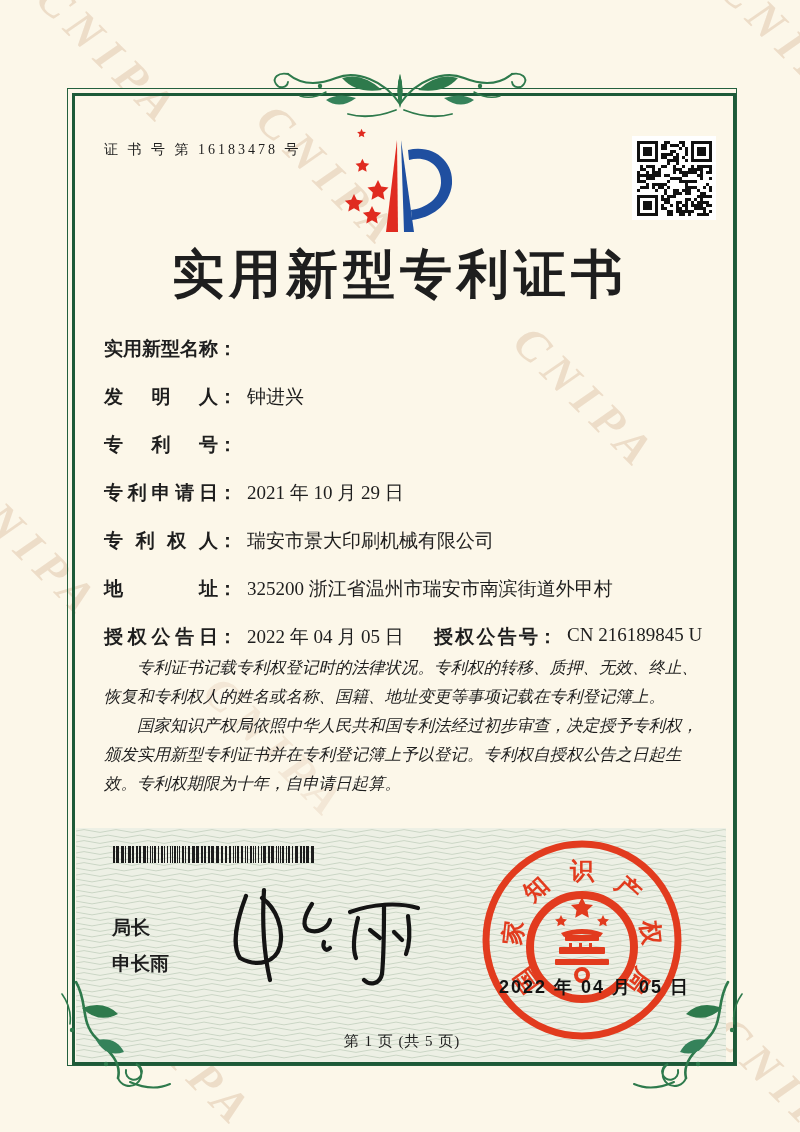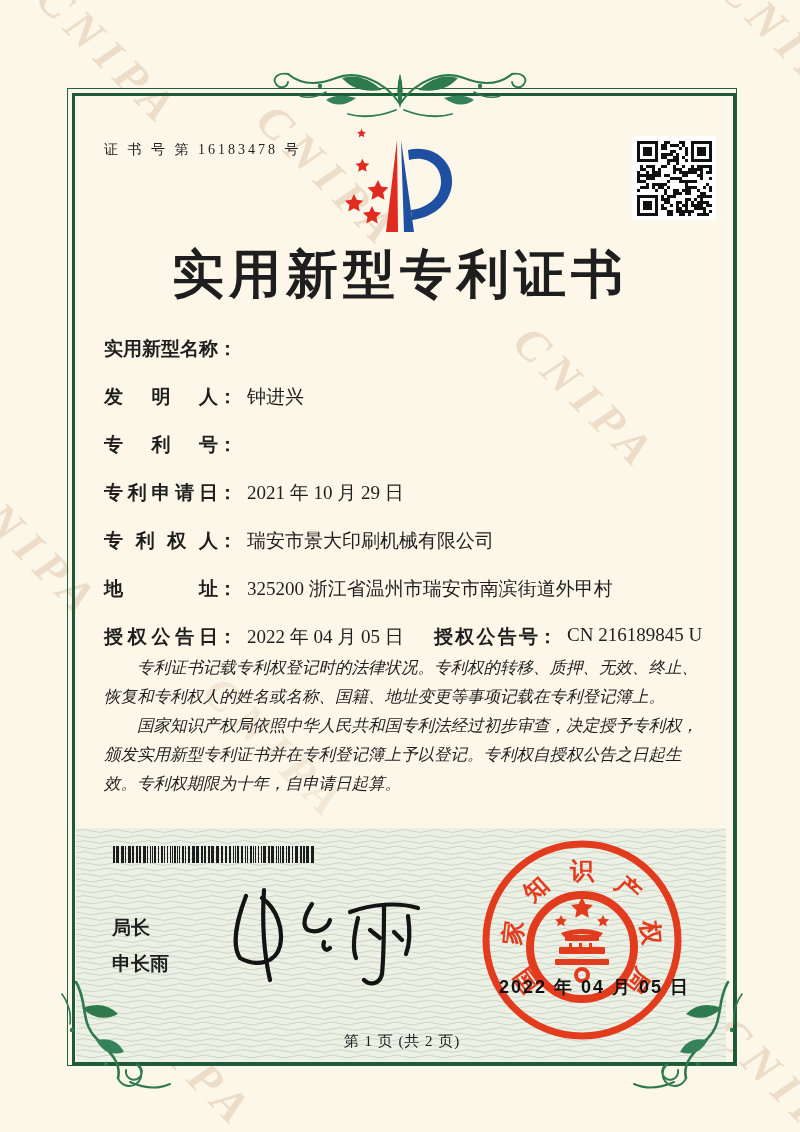--- a/index.html
+++ b/index.html
@@ -540,15 +540,15 @@
       <rect x="82" y="112" width="46" height="7" rx="1"></rect>
       <rect x="78" y="124" width="54" height="6" rx="1"></rect>
       <rect x="92" y="108" width="3" height="5"></rect>
         <rect x="102" y="108" width="3" height="5"></rect>
         <rect x="112" y="108" width="3" height="5"></rect>
       <circle cx="105" cy="140" r="6" fill="none" stroke="#e23b1e" stroke-width="4"></circle>
     </g>
   </svg>
   <div class="seal-date">2022 年 04 月 05 日</div>
 
-  <div class="page-info">第 1 页 (共 2 页)</div>
+  <div class="page-info">第 1 页 (共 5 页)</div>
 
 </div>
 
 </body></html>

